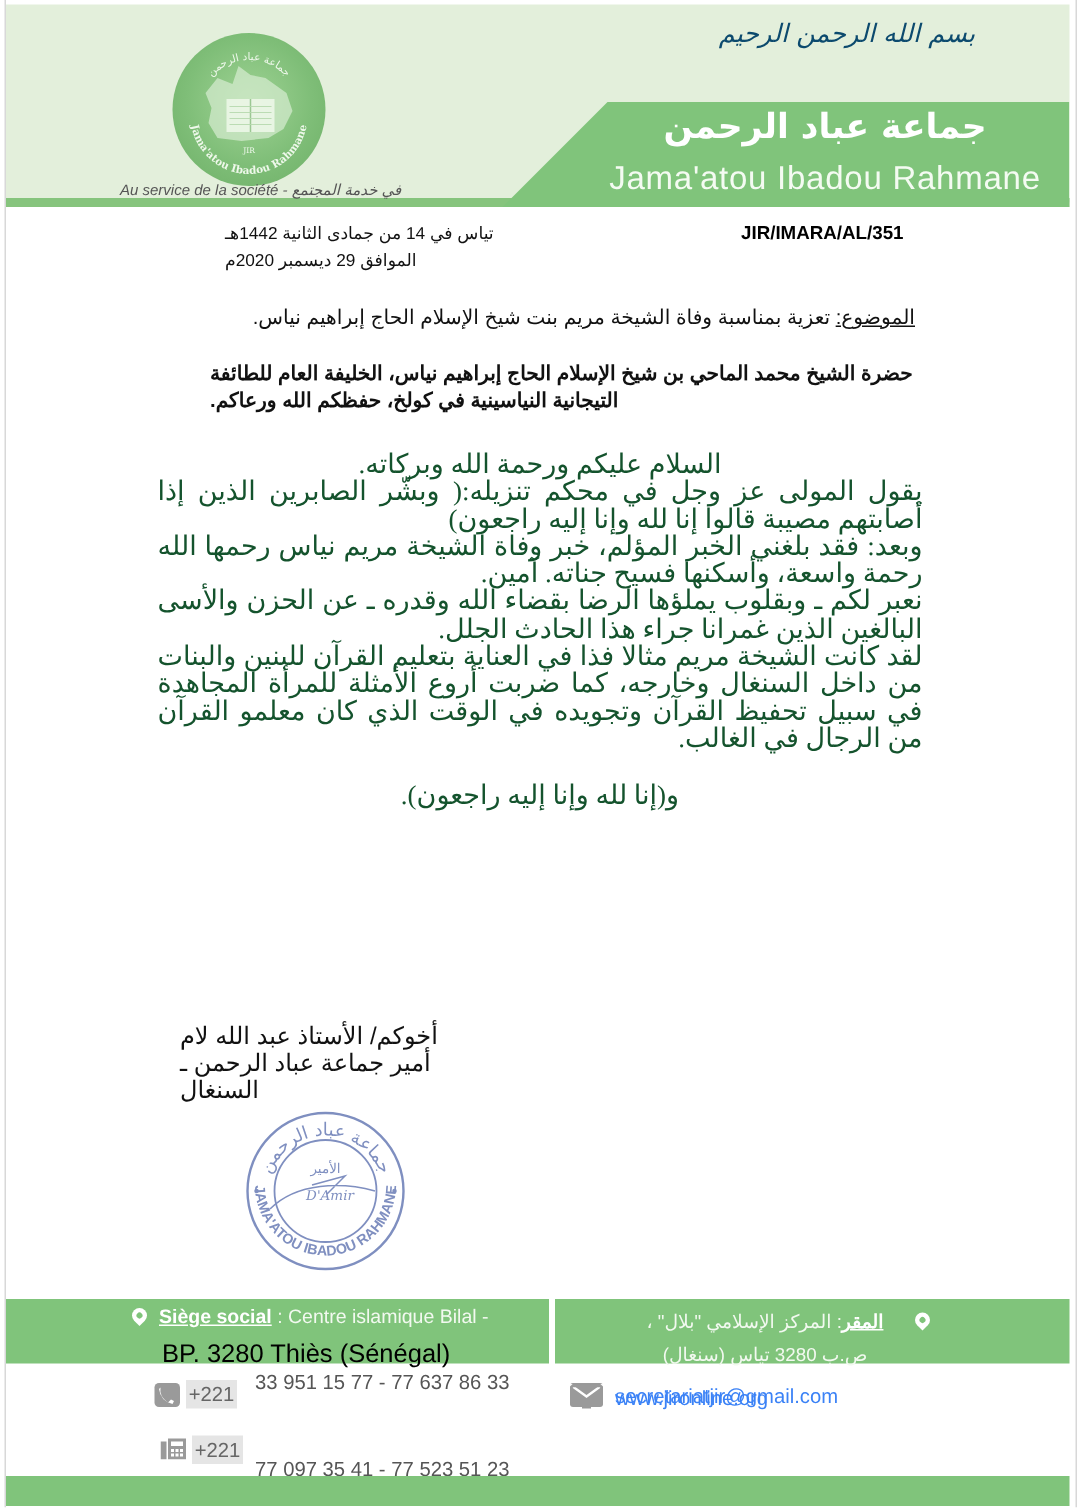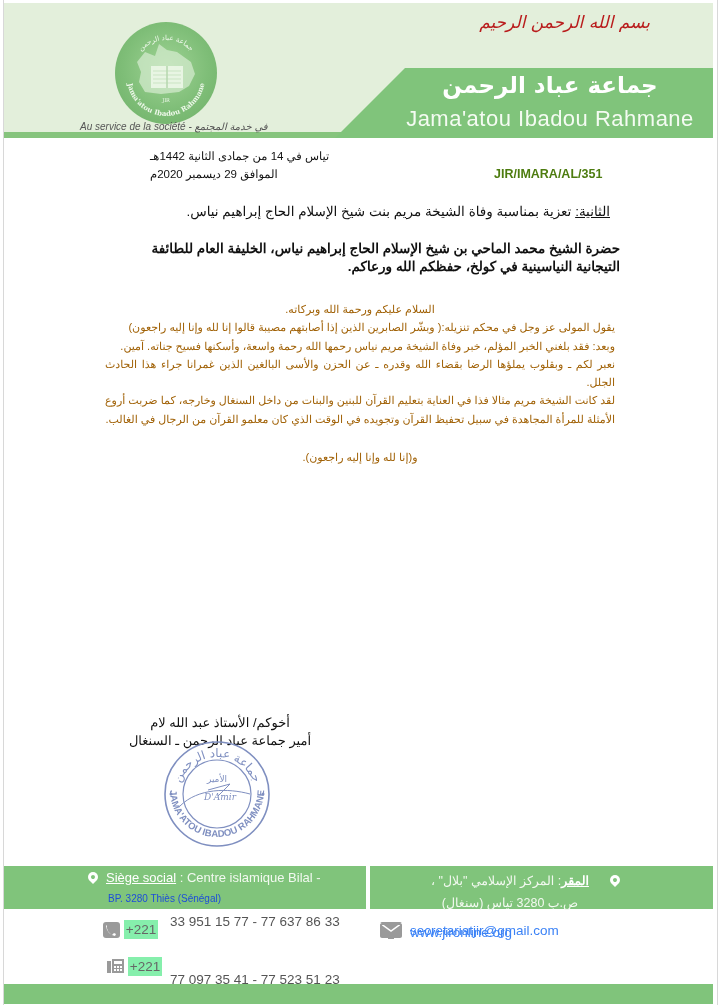--- a/index.html
+++ b/index.html
@@ -7,75 +7,75 @@
     width: 720px; height: 1005px; background: #ffffff; position: relative; overflow: hidden;
     font-family: "DejaVu Sans", sans-serif; color: #111;
   }
   .page { position: absolute; left: 3px; top: 0; width: 713px; height: 1005px; background: #fff;
     border-left: 1px solid #d8d8d8; border-right: 1px solid #d8d8d8; }
 
   
   .header { position: absolute; left: 4px; top: 3px; width: 709px; height: 132px; background: #e3efdb; }
   .header-bottom-line { position: absolute; left: 4px; top: 132px; width: 709px; height: 6px; background: #86c47d; }
   .bismillah { position: absolute; right: 70px; top: 12px; font-family: "DejaVu Serif", serif; font-size: 17px;
-    color: #b91c1c; direction: rtl; letter-spacing: 1px; font-style: italic; }
+    color: #0c4a6e; direction: rtl; letter-spacing: 1px; font-style: italic; }
   .band { position: absolute; left: 335px; top: 68px; width: 378px; height: 70px; background: #80c47b;
     clip-path: polygon(70px 0, 100% 0, 100% 100%, 0 100%); }
   .band-ar { position: absolute; left: 400px; top: 72px; width: 300px; text-align: center; direction: rtl;
     font-family: "DejaVu Sans", sans-serif; font-weight: bold; font-size: 23px; color: #ffffff; }
   .band-lat { position: absolute; left: 385px; top: 106px; width: 330px; text-align: center;
     font-family: "Liberation Sans", sans-serif; font-size: 22px; color: #f4fbf2; letter-spacing: 0.5px; }
 
   .logo { position: absolute; left: 115px; top: 22px; width: 102px; height: 102px; border-radius: 50%;
     background: radial-gradient(circle at 50% 45%, #9fd394 0%, #7fbe78 55%, #6cae65 100%); }
   .logo svg { position: absolute; left: 0; top: 0; }
   .tagline { position: absolute; left: 80px; top: 121px; font-family: "Liberation Sans", sans-serif; font-style: italic;
     font-size: 10px; color: #555; white-space: nowrap; }
 
   
-  .ref { position: absolute; left: 494px; top: 148px; font-family: "Liberation Sans", sans-serif; font-weight: bold; font-size: 12.5px; color: #4d7c0f; margin-top: 19px; }
+  .ref { position: absolute; left: 494px; top: 148px; font-family: "Liberation Sans", sans-serif; font-weight: bold; font-size: 12.5px; color: #000000; }
   .date { position: absolute; left: 150px; top: 147px; width: 180px; direction: rtl; text-align: left; font-size: 11.5px; line-height: 18px; color: #111;
     font-family: "Liberation Sans", sans-serif; }
 
   .subject { position: absolute; left: 150px; top: 203px; width: 460px; direction: rtl; text-align: right;
     font-family: "Liberation Sans", sans-serif; font-size: 13.5px; }
   .subject .label { text-decoration: underline; }
 
-  .addressee { position: absolute; left: 140px; top: 240px; width: 480px; direction: rtl; text-align: right;
+  .addressee { position: absolute; left: 140px; top: 240px; width: 480px; direction: rtl; text-align: left;
     font-family: "Liberation Sans", sans-serif; font-weight: bold; font-size: 13.5px; line-height: 18px; }
 
   .body { position: absolute; left: 105px; top: 300px; width: 510px; direction: rtl; text-align: justify;
-    font-family: Liberation Sans, sans-serif; font-size: 11px; line-height: 18.3px; color: #a16207; }
+    font-family: Liberation Serif, serif; font-size: 18px; line-height: 18.3px; color: #14532d; }
   .body p { margin: 0; }
   .body .center { text-align: center; }
   .body .gap { height: 20px; }
 
-  .signature { position: absolute; left: 120px; top: 714px; width: 200px; direction: rtl; text-align: center;
-    font-family: "Liberation Sans", sans-serif; font-size: 13px; line-height: 18px; }
+  .signature { position: absolute; left: 120px; top: 683px; width: 200px; direction: rtl; text-align: left;
+    font-family: "Liberation Sans", sans-serif; font-size: 16px; line-height: 18px; }
 
   .stamp { position: absolute; left: 158px; top: 738px; width: 118px; height: 112px; }
 
   
   .foot-band { position: absolute; top: 866px; height: 43px; background: #80c47b; }
   .foot-left { left: 4px; width: 362px; }
   .foot-right { left: 370px; width: 343px; }
   .foot-sep { position: absolute; left: 366px; top: 866px; width: 4px; height: 43px; background: #ffffff; }
   .siege { position: absolute; left: 88px; top: 870px; font-family: "Liberation Sans", sans-serif; font-size: 13px; color: #f2f9f0; white-space: nowrap; }
-  .siege .label { font-weight: normal; text-decoration: underline; color: #fff; }
-  .siege2 { position: absolute; left: 108px; top: 893px; font-family: "Liberation Sans", sans-serif; font-size: 10px; color: #1d4ed8; white-space: nowrap; }
+  .siege .label { font-weight: bold; text-decoration: underline; color: #fff; }
+  .siege2 { position: absolute; left: 108px; top: 893px; font-family: "Liberation Sans", sans-serif; font-size: 17px; color: #000000; white-space: nowrap; }
   .pin { display: inline-block; width: 10px; height: 10px; background: #fff; border-radius: 50% 50% 50% 0; transform: rotate(-45deg);
     margin-right: 8px; position: relative; top: 0px; }
   .pin::after { content: ""; position: absolute; left: 3px; top: 3px; width: 4px; height: 4px; background: #80c47b; border-radius: 50%; }
   .maqar { position: absolute; left: 400px; top: 870px; width: 220px; direction: rtl; text-align: center; font-size: 12.5px; color: #f2f9f0;
     font-family: "Liberation Sans", sans-serif; line-height: 22px; }
   .maqar .label { text-decoration: underline; font-weight: bold; color: #fff; }
   .pin-r { position: absolute; left: 610px; top: 875px; }
 
   .phone-row { position: absolute; font-family: "Liberation Sans", sans-serif; font-size: 13.5px; color: #555; white-space: nowrap; }
-  .cc { background: #86efac; color: #666; padding: 2px 2px; }
+  .cc { background: #e5e5e5; color: #666; padding: 2px 2px; }
   .ico-box { display: inline-block; width: 17px; height: 16px; background: #9a9a9a; border-radius: 3px; vertical-align: middle; position: relative; }
   .contact { position: absolute; font-family: "Liberation Sans", sans-serif; font-size: 13.5px; color: #3b82f6; white-space: nowrap; }
   .bottom-band { position: absolute; left: 4px; top: 984px; width: 709px; height: 20px; background: #80c47b; }
 </style>
 </head>
 <body>
 
 <div class="page"></div>
 
 <div class="header"></div>
@@ -107,21 +107,21 @@
 </div>
 <div class="tagline">Au service de la société - في خدمة المجتمع</div>
 
 <div class="ref">JIR/IMARA/AL/351</div>
 <div class="date">
   <div>تياس في 14 من جمادى الثانية 1442هـ</div>
   <div>الموافق 29 ديسمبر 2020م</div>
 </div>
 
 <div class="subject">
-  <span class="label">الثانية:</span><span> تعزية بمناسبة وفاة الشيخة مريم بنت شيخ الإسلام الحاج إبراهيم نياس.</span>
+  <span class="label">الموضوع:</span><span> تعزية بمناسبة وفاة الشيخة مريم بنت شيخ الإسلام الحاج إبراهيم نياس.</span>
 </div>
 
 <div class="addressee">
   <div>حضرة الشيخ محمد الماحي بن شيخ الإسلام الحاج إبراهيم نياس، الخليفة العام للطائفة</div>
   <div>التيجانية النياسينية في كولخ، حفظكم الله ورعاكم.</div>
 </div>
 
 <div class="body">
   <p class="center">السلام عليكم ورحمة الله وبركاته.</p>
   <p>يقول المولى عز وجل في محكم تنزيله:( وبشّر الصابرين الذين إذا أصابتهم مصيبة قالوا إنا لله وإنا إليه راجعون)</p>

